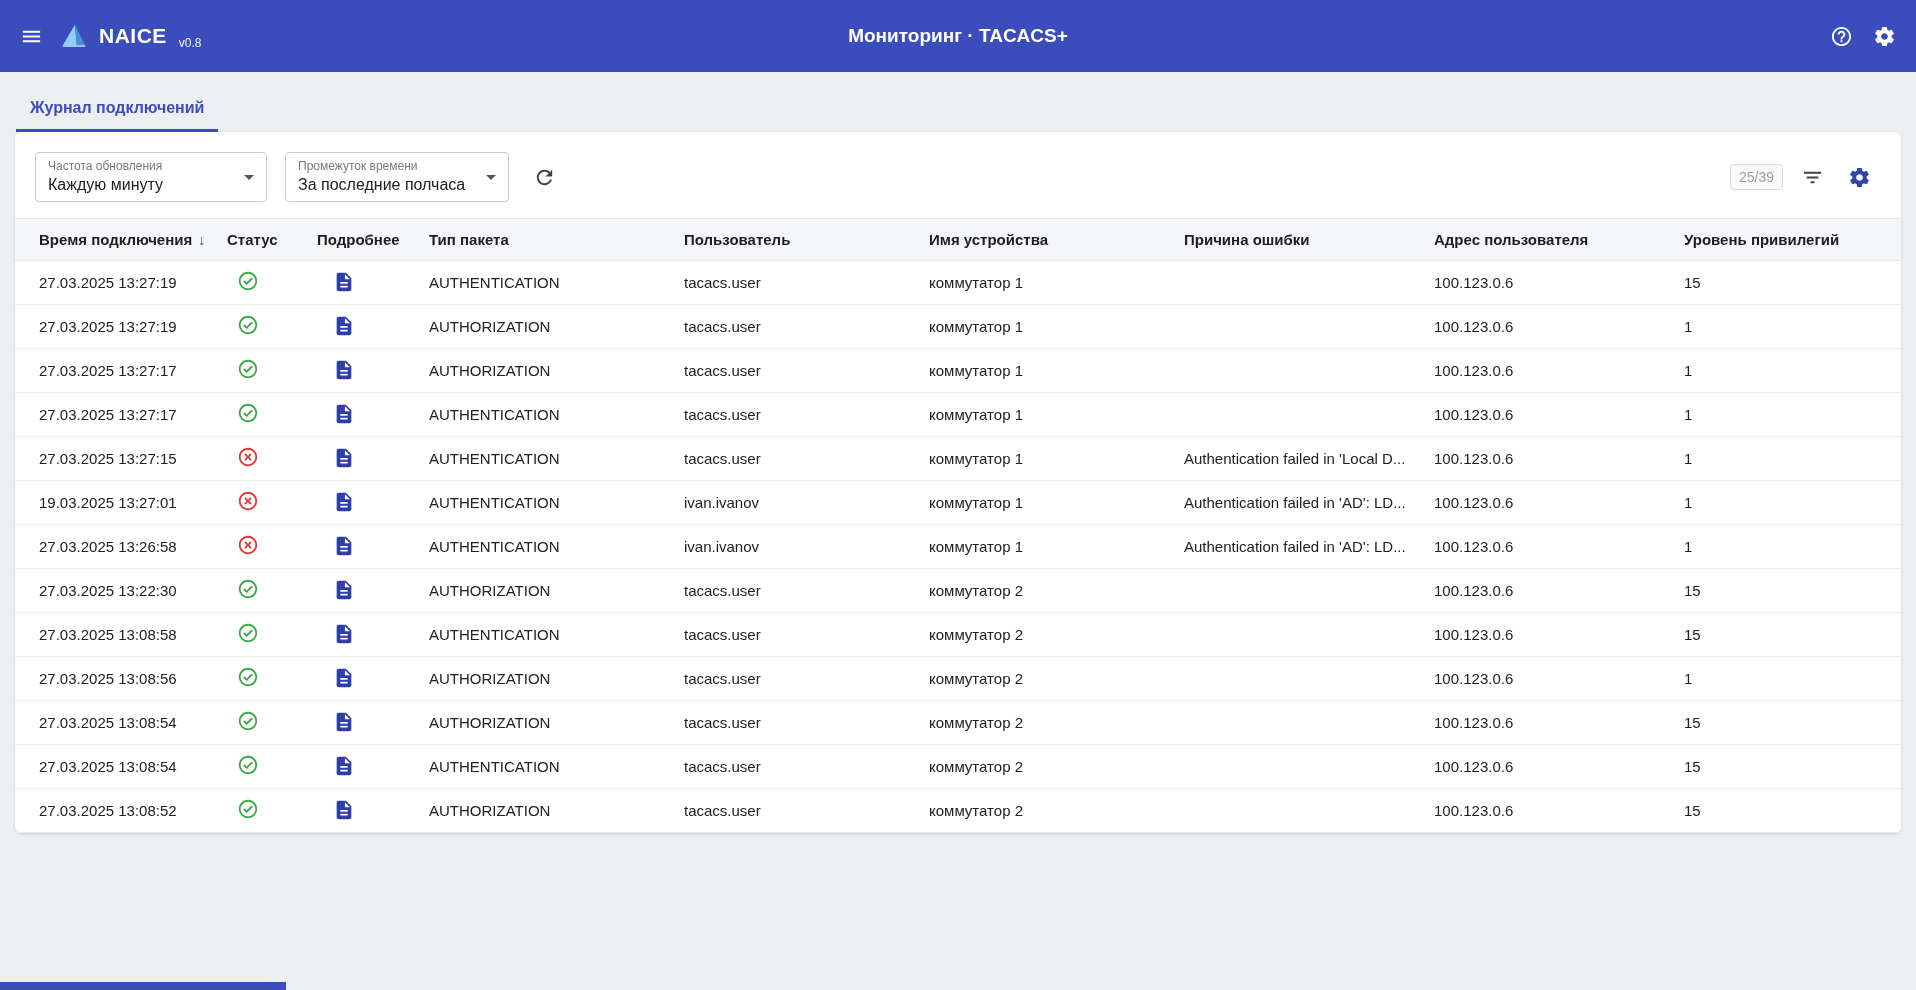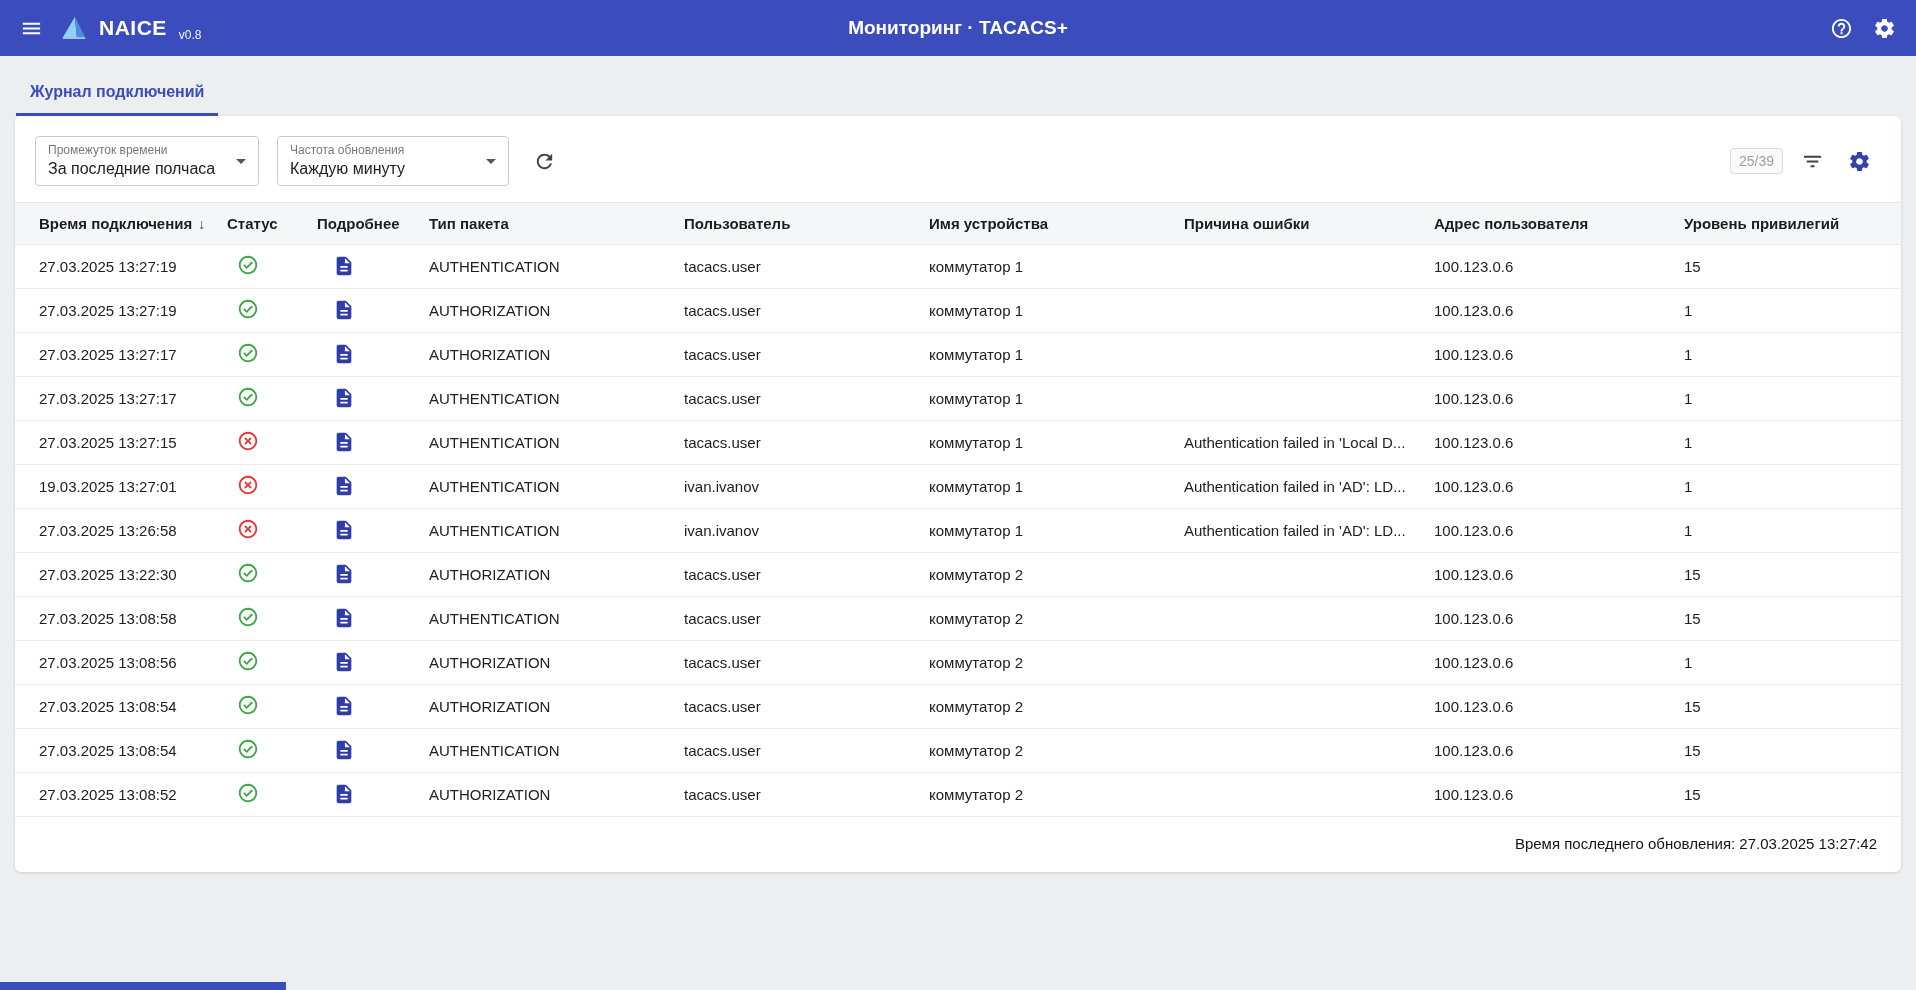--- a/index.html
+++ b/index.html
@@ -16,21 +16,21 @@
   *{box-sizing:border-box;margin:0;padding:0;}
   html,body{width:1916px;height:990px;overflow:hidden;}
   body{
     font-family:"Liberation Sans","DejaVu Sans",sans-serif;
     background:var(--page-bg);
     color:var(--text);
     position:relative;
   }
   
   .appbar{
-    height:56px;background:var(--primary);color:#fff;
+    height:72px;background:var(--primary);color:#fff;
     display:flex;align-items:center;padding:0 14px;position:relative;
   }
   .appbar-left{display:flex;align-items:center;gap:10px;}
   .icon-btn{
     background:none;border:none;cursor:pointer;display:inline-flex;
     align-items:center;justify-content:center;padding:6px;border-radius:50%;
   }
   .appbar .icon-btn svg{width:23px;height:23px;fill:#fff;}
   .logo-svg{width:30px;height:30px;display:block;}
   .app-name{font-size:21px;font-weight:700;letter-spacing:.5px;}
@@ -142,28 +142,28 @@
 
 <nav class="tabs">
   <div class="tab">
     <span>Журнал подключений</span>
   </div>
 </nav>
 
 <section class="card">
 
   <div class="toolbar">
+    <div class="select-field">
+      <span class="select-label">Частота обновления</span>
+      <span class="select-value">Каждую минуту</span>
+      <span class="caret"></span>
+    </div>
     <div class="select-field wide">
       <span class="select-label">Промежуток времени</span>
       <span class="select-value">За последние полчаса</span>
-      <span class="caret"></span>
-    </div>
-    <div class="select-field">
-      <span class="select-label">Частота обновления</span>
-      <span class="select-value">Каждую минуту</span>
       <span class="caret"></span>
     </div>
     <button class="icon-btn">
       <svg viewBox="0 0 24 24">
           <path d="M17.65 6.35C16.2 4.9 14.21 4 12 4c-4.42 0-7.99 3.58-7.99 8s3.57 8 7.99 8c3.73 0 6.84-2.55 7.73-6h-2.08c-.82 2.33-3.04 4-5.65 4-3.31 0-6-2.69-6-6s2.69-6 6-6c1.66 0 3.14.69 4.22 1.78L13 11h7V4l-2.35 2.35z"></path>
         </svg>
     </button>
     <div class="toolbar-right">
       <span class="counter-chip">25/39</span>
       <button class="icon-btn">
@@ -515,16 +515,15 @@
     <td>AUTHORIZATION</td>
     <td>tacacs.user</td>
     <td>коммутатор 2</td>
     <td></td>
     <td>100.123.0.6</td>
     <td>15</td>
   </tr>
       </tbody>
   </table>
 
-  <div class="card-footer">Время последнего обновления: 27.03.2025 13:27:42</div>
 </section>
 
 <div class="hscroll-thumb"></div>
 
 </body></html>

